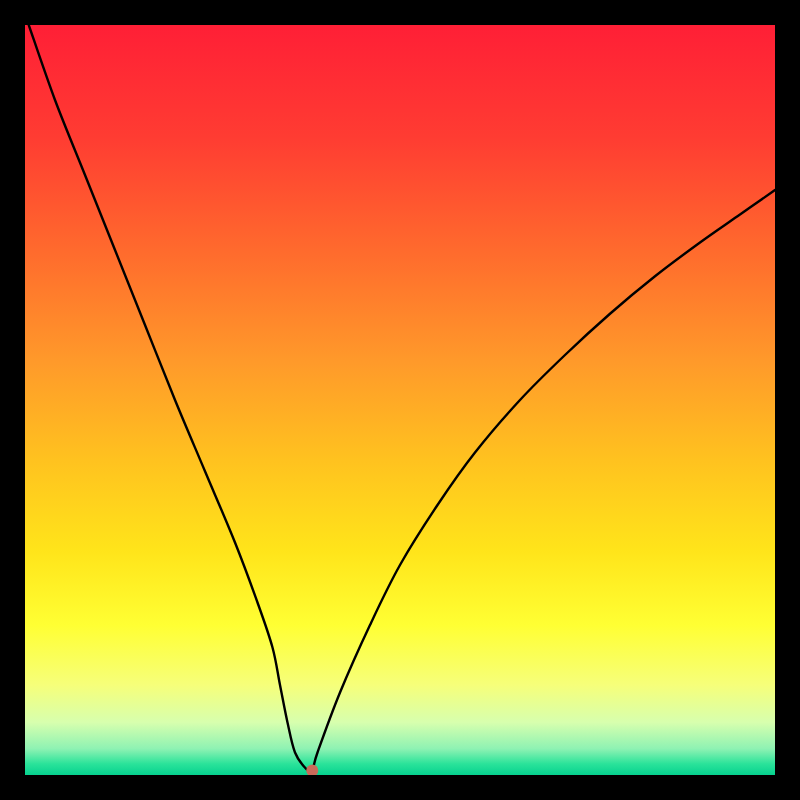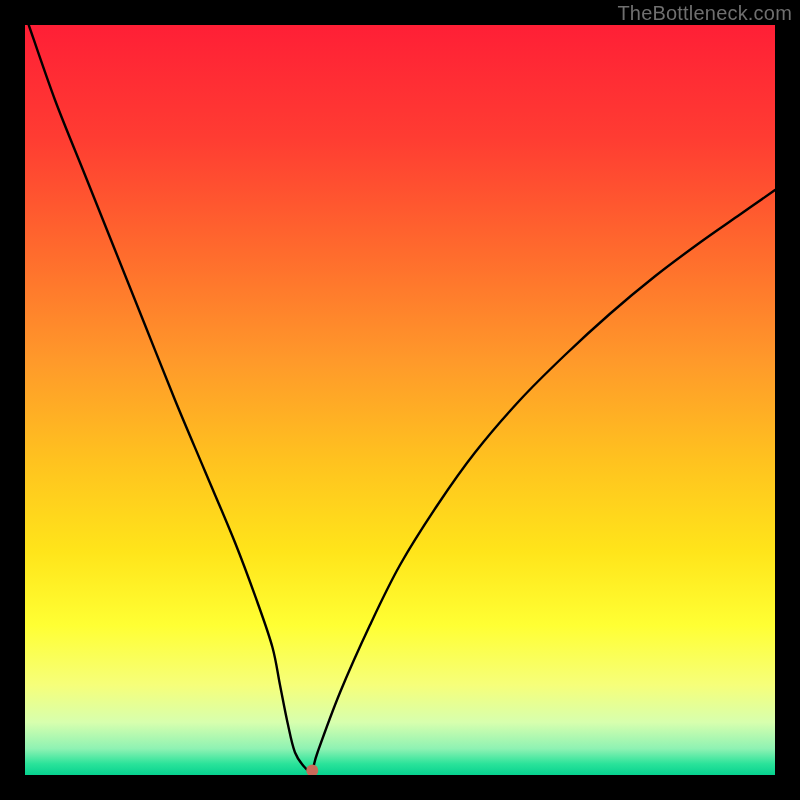--- a/index.html
+++ b/index.html
@@ -37,21 +37,20 @@
     color: #6f6f6f;
     font-size: 20px;
     font-weight: 400;
     letter-spacing: 0.2px;
   }
 </style>
 </head>
 <body>
 
 <div class="frame">
-  <div class="attribution">TheBottleneck.com</div>
 
   <div class="plot">
     <svg id="chart-svg" viewBox="0 0 750 750" preserveAspectRatio="none">
       <defs>
         <linearGradient id="bg-grad" x1="0" y1="0" x2="0" y2="1">
             <stop offset="0%" stop-color="#ff1f36"></stop>
             <stop offset="15%" stop-color="#ff3c32"></stop>
             <stop offset="30%" stop-color="#ff6a2d"></stop>
             <stop offset="45%" stop-color="#ff9a2a"></stop>
             <stop offset="57.99999999999999%" stop-color="#ffc21f"></stop>

